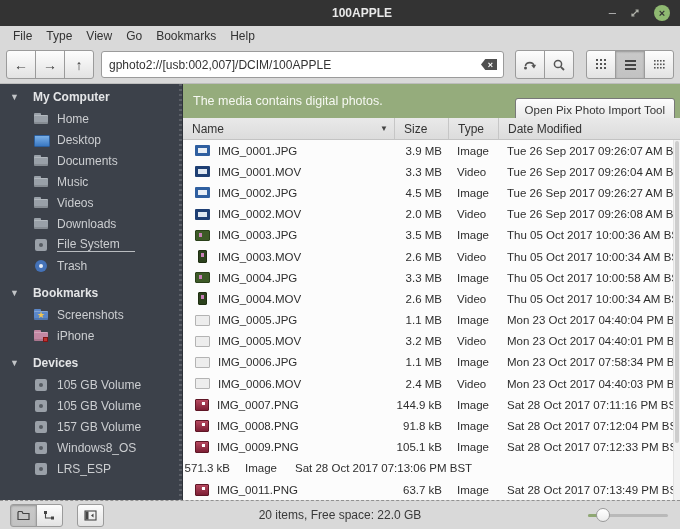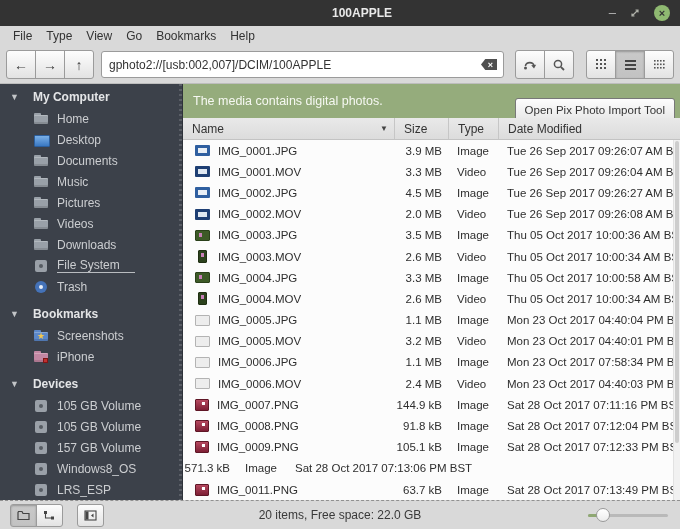--- a/index.html
+++ b/index.html
@@ -242,24 +242,20 @@
           <div class="sb-item">
             <span class="si si-folder"></span>
             <span class="lbl">Documents</span>
           </div>
           <div class="sb-item">
             <span class="si si-folder"></span>
             <span class="lbl">Music</span>
           </div>
           <div class="sb-item">
             <span class="si si-folder"></span>
-            <span class="lbl">Pictures</span>
-          </div>
-          <div class="sb-item">
-            <span class="si si-folder"></span>
             <span class="lbl">Videos</span>
           </div>
           <div class="sb-item">
             <span class="si si-folder"></span>
             <span class="lbl">Downloads</span>
           </div>
           <div class="sb-item">
             <span class="si si-drive"></span>
             <span class="lbl underlined">File System</span>
           </div>

